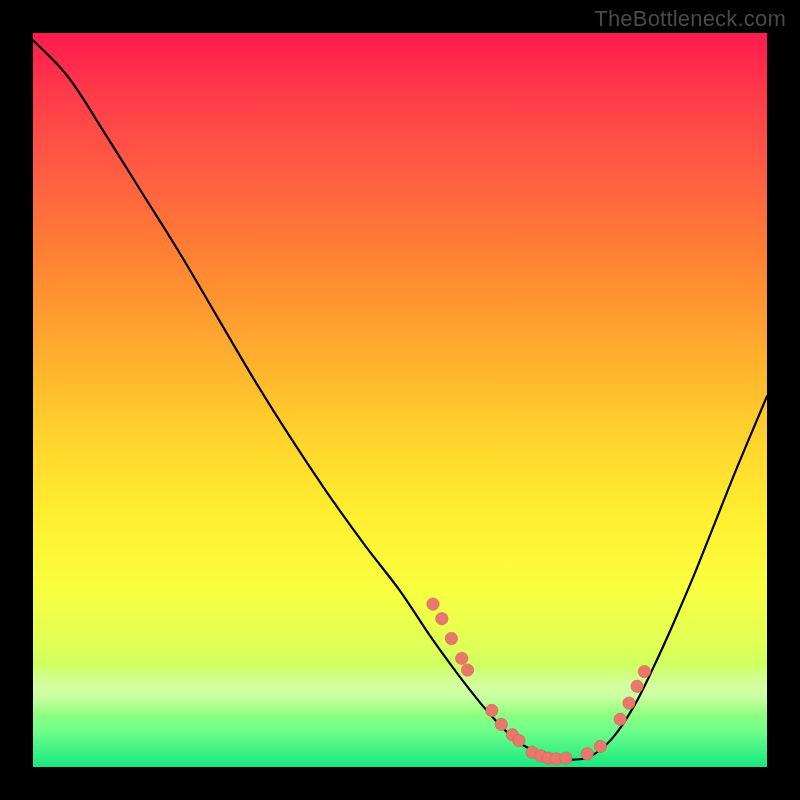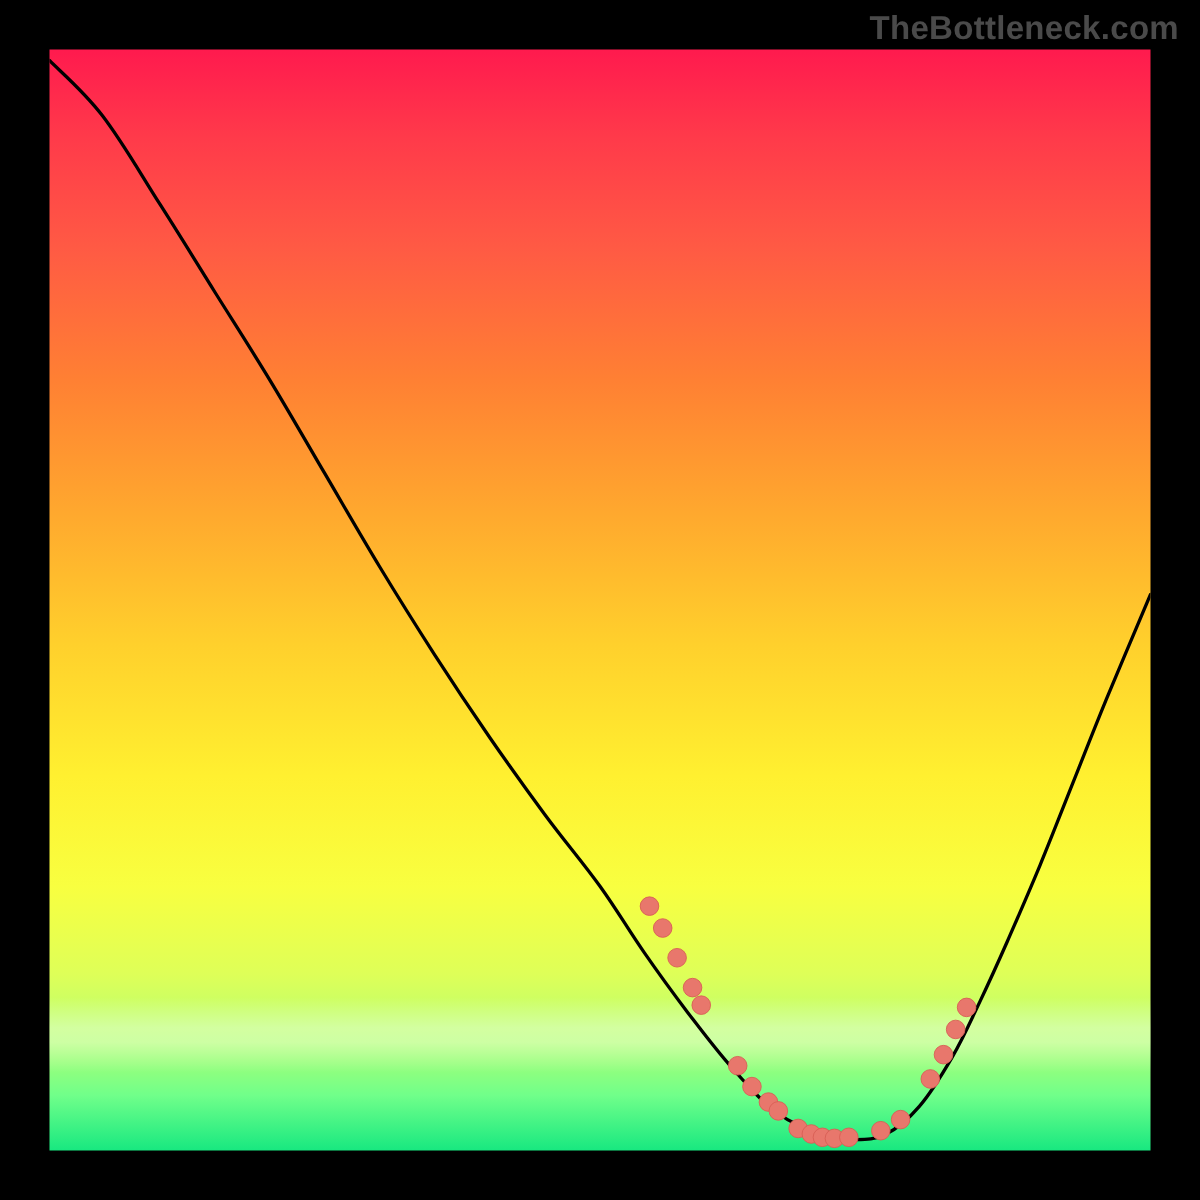--- a/index.html
+++ b/index.html
@@ -65,21 +65,21 @@
     width: 734px;
     height: 734px;
   }
   .watermark {
     position: absolute;
     top: 6px;
     right: 14px;
     color: #4a4a4a;
     font-family: Arial, Helvetica, sans-serif;
     font-size: 22px;
-    font-weight: 700;
+    font-weight: 400;
     letter-spacing: 0.2px;
     user-select: none;
   }
 </style>
 </head>
 <body>
 
 <div class="wrap">
   <div class="watermark">TheBottleneck.com</div>
 

